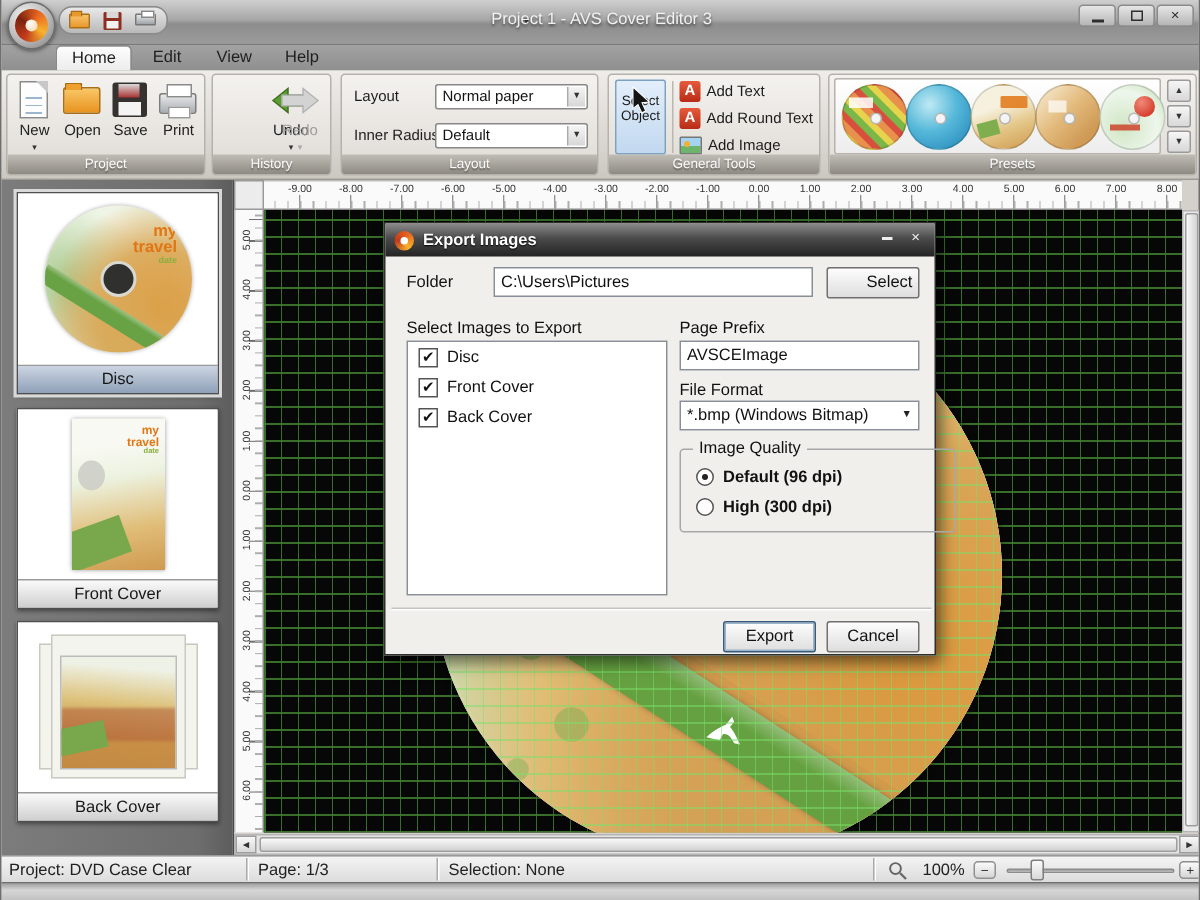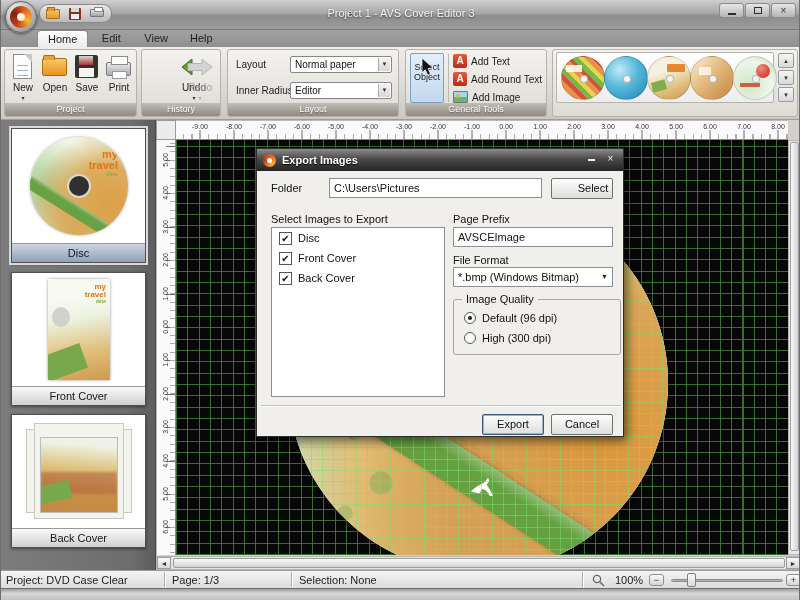--- a/index.html
+++ b/index.html
@@ -311,21 +311,21 @@
     </div>
 
     <div class="group" style="left:226px;width:172px;">
       <div class="lay-row" style="top:9px;">Layout</div>
       <div class="combo" style="top:6px;">
         <span>Normal paper</span>
         <span class="arr">▼</span>
       </div>
       <div class="lay-row" style="top:35px;">Inner Radius</div>
       <div class="combo" style="top:32px;">
-        <span>Editor</span>
+        <span>Default</span>
         <span class="arr">▼</span>
       </div>
       <div class="group-label">Layout</div>
     </div>
 
     <div class="group" style="left:404px;width:142px;">
       <div class="sel-obj">
         <svg width="15" height="19" viewBox="0 0 15 19">
             <path d="M2,1 L13,11 L8,11.5 L10.5,17 L7.8,18.2 L5.3,12.8 L2,15.5 Z" fill="#141414" stroke="#fff" stroke-width="0.7"></path>
           </svg>
@@ -361,20 +361,21 @@
         <div class="pdisc p4" style="left:133px;">
             <div class="hole"></div>
           </div>
         <div class="pdisc p5" style="left:176px;">
             <div class="hole"></div>
           </div>
       </div>
       <div class="pscroll" style="top:3px;">▲</div>
       <div class="pscroll" style="top:20px;">▼</div>
       <div class="pscroll" style="top:37px;">▼</div>
+      <div class="group-label">Presets</div>
     </div>
   </div>
 
   <div class="sidebar">
 
     <div class="thumb sel" style="top:8px;">
       <div class="img" style="height:114px;">
         <div class="cd" style="left:18px;top:8px;width:98px;height:98px;">
           <div class="l-top"></div>
             <div class="l-green"></div>
@@ -537,23 +538,23 @@
     <div class="dlg-input" style="left:196px;top:78px;width:160px;">
       <span>AVSCEImage</span>
     </div>
 
     <div class="dlg-label" style="left:196px;top:105px;">File Format</div>
     <div class="dlg-select" style="left:196px;top:118px;width:160px;">
       <span>*.bmp (Windows Bitmap)</span>
       <span class="arr">▼</span>
     </div>
 
-    <div class="groupbox" style="left:196px;top:150px;width:168px;height:56px;">
+    <div class="groupbox" style="left:196px;top:150px;width:184px;height:56px;">
       <div class="gb-legend">Image Quality</div>
-      <div id="quality-options" style="position:absolute;left:0;top:8px;width:100%;">
+      <div id="quality-options" style="position:absolute;left:0;top:8px;width:100%;font-weight:bold;">
           <div class="q-row">
             <span class="radio on"></span>
             <span class="ql">Default (96 dpi)</span>
           </div>
           <div class="q-row">
             <span class="radio"></span>
             <span class="ql">High (300 dpi)</span>
           </div>
         </div>
     </div>

